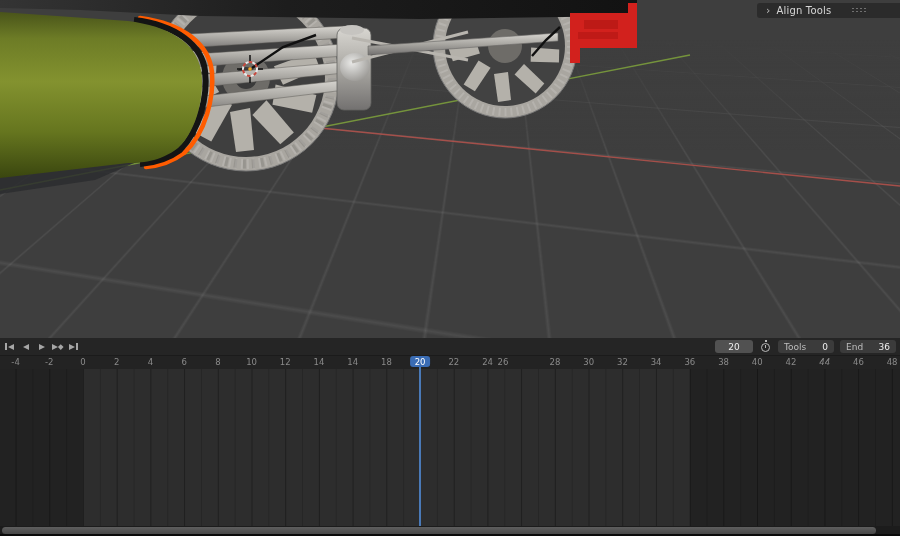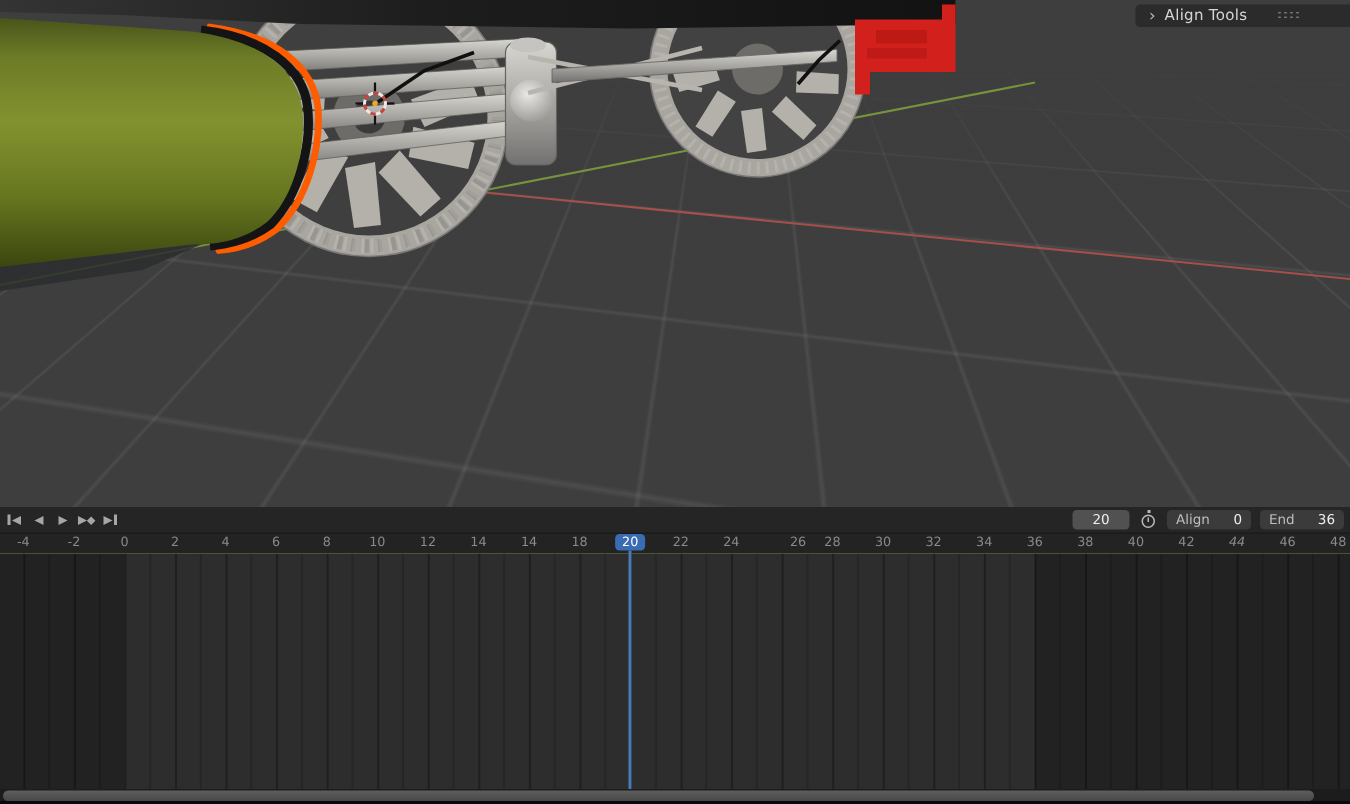--- a/index.html
+++ b/index.html
@@ -24,21 +24,21 @@
   .align-panel{position:absolute;top:3px;right:0;width:143px;height:15px;
     background:rgba(28,28,28,0.55);border-radius:3px 0 0 3px;
     display:flex;align-items:center;color:#d6d6d6;}
   .align-chevron{font-size:11px;color:#b9b9b9;margin-left:9px;line-height:1;}
   .align-title{font-size:10px;margin-left:6px;letter-spacing:0.2px;}
   .grip{display:grid;grid-template-columns:repeat(4,4px);grid-auto-rows:3px;
         margin-left:auto;margin-right:32px;}
   .grip i{width:1.5px;height:1.5px;background:#7a7a7a;border-radius:50%;display:block;}
 
   
-  .timeline{position:absolute;left:0;top:338px;width:900px;height:198px;background:#bef264;}
+  .timeline{position:absolute;left:0;top:338px;width:900px;height:198px;background:#ec4899;}
   .tl-header{position:absolute;left:0;top:0;width:900px;height:18px;background:#252525;
     display:flex;align-items:center;border-bottom:1px solid #1b1b1b;}
   .playback{display:flex;gap:3px;margin-left:3px;}
   .pb-btn{width:13px;height:13px;display:flex;align-items:center;justify-content:center;gap:1px;background:transparent;border:none;padding:0;}
   .tri-l{width:0;height:0;border-right:6px solid #a6a6a6;border-top:3.5px solid transparent;border-bottom:3.5px solid transparent;}
   .tri-r{width:0;height:0;border-left:6px solid #a6a6a6;border-top:3.5px solid transparent;border-bottom:3.5px solid transparent;}
   .vbar{width:1.5px;height:7px;background:#a6a6a6;}
   .dia{width:3.5px;height:3.5px;background:#a6a6a6;transform:rotate(45deg);}
 
   .right-cluster{margin-left:auto;display:flex;align-items:center;gap:6px;margin-right:4px;}
@@ -234,21 +234,21 @@
       </div>
 
       <div class="right-cluster">
         <div class="field frame-field">
           <span>20</span>
         </div>
         <button class="clock-btn">
           <span class="clock"></span>
         </button>
         <div class="field se-field start-field">
-          <span class="lbl">Align</span>
+          <span class="lbl">Tools</span>
           <span>0</span>
         </div>
         <div class="field se-field end-field">
           <span class="lbl">End</span>
           <span>36</span>
         </div>
       </div>
     </div>
 
     <div class="tl-ruler">
@@ -260,21 +260,21 @@
         <span class="tick-label" style="left: 184.14px;">6</span>
         <span class="tick-label" style="left: 217.854px;">8</span>
         <span class="tick-label" style="left: 251.568px;">10</span>
         <span class="tick-label" style="left: 285.282px;">12</span>
         <span class="tick-label" style="left: 318.996px;">14</span>
         <span class="tick-label" style="left: 352.71px;">14</span>
         <span class="tick-label" style="left: 386.424px;">18</span>
         <span class="tick-label current" style="left: 420.138px;">20</span>
         <span class="tick-label" style="left: 453.852px; text-align: center;">22</span>
         <span class="tick-label" style="left: 487.566px;">24</span>
-        <span class="tick-label" style="left: 532px;">26</span>
+        <span class="tick-label" style="left: 503px;">26</span>
         <span class="tick-label" style="left: 554.994px;">28</span>
         <span class="tick-label" style="left: 588.708px;">30</span>
         <span class="tick-label" style="left: 622.422px;">32</span>
         <span class="tick-label" style="left: 656.136px;">34</span>
         <span class="tick-label" style="left: 689.85px;">36</span>
         <span class="tick-label" style="left: 723.564px;">38</span>
         <span class="tick-label" style="left: 757.278px;">40</span>
         <span class="tick-label" style="left: 790.992px;">42</span>
         <span class="tick-label" style="left: 824.706px; font-style: italic;">44</span>
         <span class="tick-label" style="left: 858.42px;">46</span>

